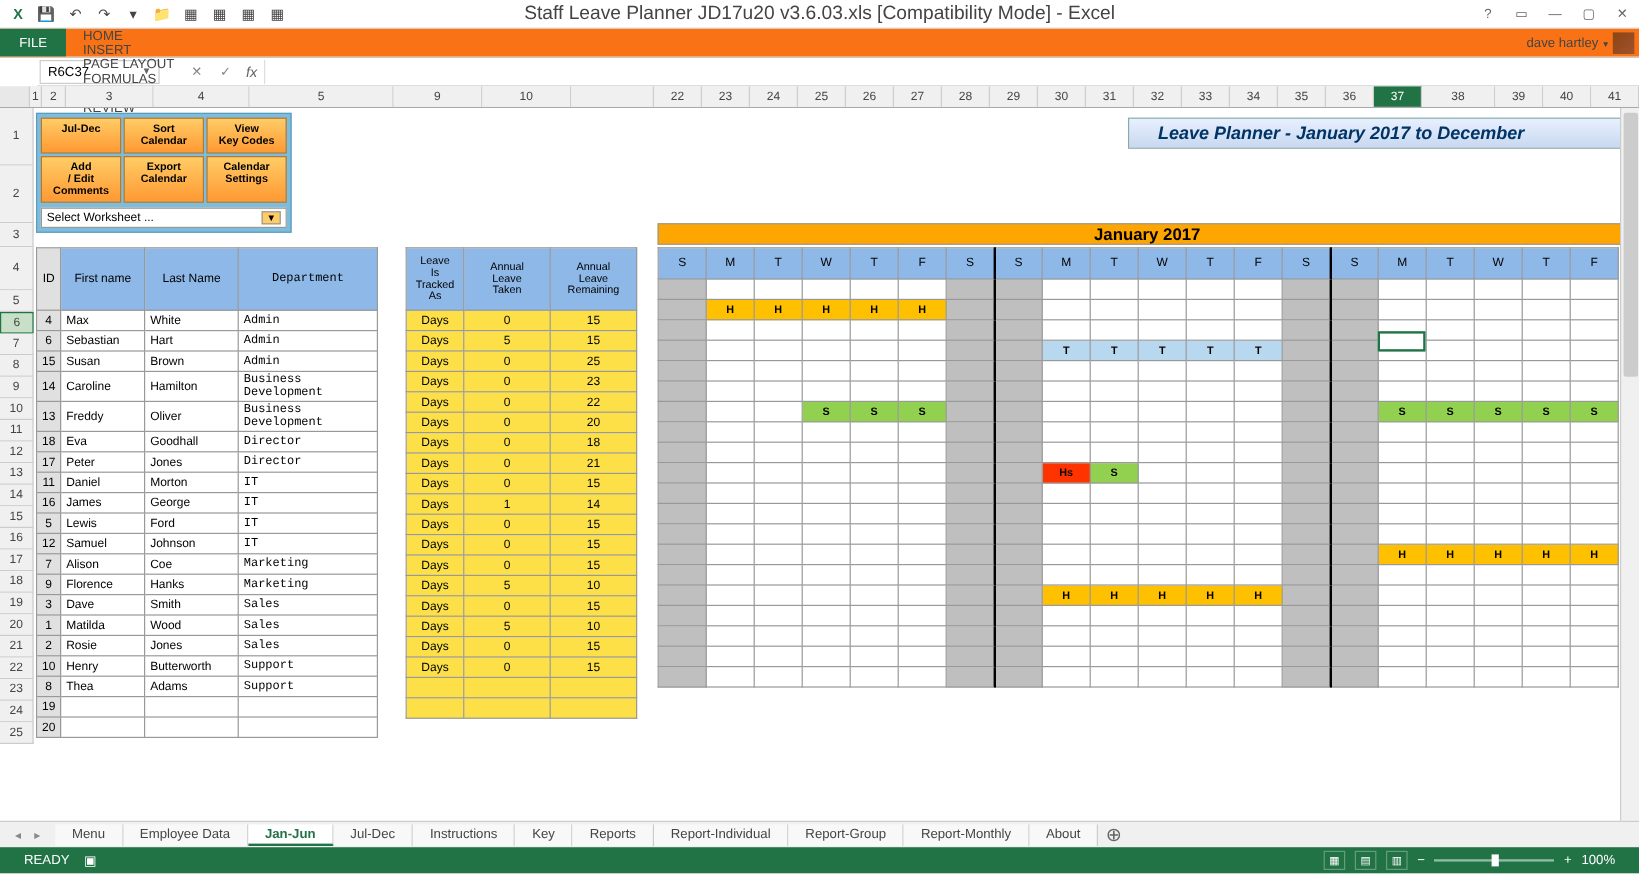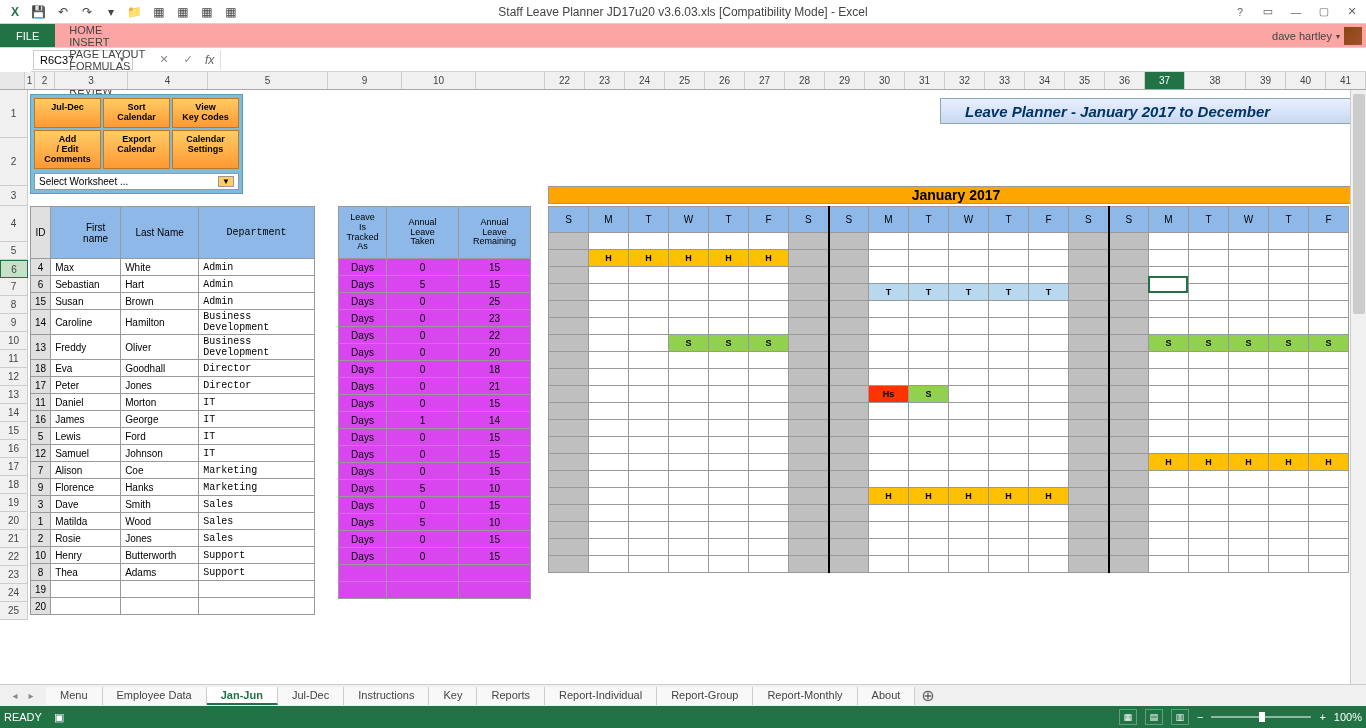--- a/index.html
+++ b/index.html
@@ -3,26 +3,26 @@
 <meta charset="utf-8">
 <style>
 * { margin: 0; padding: 0; box-sizing: border-box; font-family: "Segoe UI", Tahoma, sans-serif; }
 body { background: #fff; overflow: hidden; width: 1366px; height: 728px; position: relative; }
 
 
 .titlebar { height: 24px; background: #fff; display: flex; align-items: center; position: relative; border-bottom: 1px solid #d4d4d4; }
 .qat { display: flex; align-items: center; gap: 2px; padding-left: 4px; }
 .qat-item { width: 22px; height: 20px; display: flex; align-items: center; justify-content: center; font-size: 12px; color: #444; }
 .qat-item.excel { color: #217346; font-weight: bold; }
-.title-text { position: absolute; left: 50%; transform: translateX(-50%); font-size: 12px; color: #444; text-align: right; }
+.title-text { position: absolute; left: 50%; transform: translateX(-50%); font-size: 16px; color: #444; text-align: right; }
 .win-controls { position: absolute; right: 2px; display: flex; gap: 4px; }
 .win-controls span { width: 24px; height: 20px; display: flex; align-items: center; justify-content: center; font-size: 11px; color: #666; }
 
 
-.ribbon-tabs { height: 24px; background: #fca5a5; display: flex; align-items: stretch; border-bottom: 1px solid #d4d4d4; position: relative; text-align: center; }
+.ribbon-tabs { height: 24px; background: #f97316; display: flex; align-items: stretch; border-bottom: 1px solid #d4d4d4; position: relative; text-align: center; }
 .file-tab { background: #217346; color: #fff; padding: 0 16px; display: flex; align-items: center; font-size: 11px; }
 .ribbon-tab { padding: 0 14px; display: flex; align-items: center; font-size: 11px; color: #444; cursor: pointer; }
 .user-area { position: absolute; right: 4px; top: 0; height: 24px; display: flex; align-items: center; gap: 4px; font-size: 11px; color: #444; }
 .user-avatar { width: 18px; height: 18px; background: linear-gradient(135deg,#8b4513,#a0522d); }
 
 
 .formula-bar { height: 24px; background: #fff; display: flex; align-items: center; border-bottom: 1px solid #d4d4d4; margin-left: 31px; }
 .namebox { width: 100px; height: 20px; border: 1px solid #ccc; margin-left: 2px; padding: 0 6px; font-size: 11px; display: flex; align-items: center; justify-content: space-between; }
 .namebox span.arrow { font-size: 8px; color: #666; }
 .fx-btns { display: flex; gap: 2px; margin-left: 20px; }
@@ -63,21 +63,21 @@
 .staff-table .c-ln { width: 78px; }
 .staff-table .c-dept { width: 116px; font-family: Liberation Mono, monospace; }
 .staff-table td.c-id { background: #e0e0e0; }
 
 
 .leave-track { position: absolute; left: 338px; top: 116px; border-collapse: collapse; }
 .leave-track th, .leave-track td { border: 1px solid #999; font-size: 10px; height: 17px; text-align: center; }
 .leave-track th { background: #8db8e8; font-weight: normal; }
 .leave-track .c-trk { width: 48px; }
 .leave-track .c-al { width: 72px; }
-.leave-track td { background: #d946ef; }
+.leave-track td { background: #fde047; }
 
 
 .cal-grid { position: absolute; left: 548px; top: 116px; border-collapse: collapse; }
 .cal-grid th, .cal-grid td { border: 1px solid #999; font-size: 10px; width: 40px; height: 17px; text-align: center; }
 .cal-grid th { background: #8db8e8; font-weight: normal; }
 .cal-grid th.dow { height: 16px; }
 .cal-grid th.dom { height: 16px; }
 .cal-grid td.wkend { background: #bfbfbf; }
 .cal-grid td.H { background: #ffc000; font-weight: bold; font-size: 9px; }
 .cal-grid td.T { background: #b8d8f0; font-weight: bold; font-size: 9px; }
@@ -92,21 +92,21 @@
 
 .sheet-tabs { position: absolute; bottom: 22px; left: 0; right: 0; height: 22px; background: #f0f0f0; border-top: 1px solid #ccc; display: flex; align-items: center; }
 .sheet-nav { display: flex; gap: 2px; padding: 0 8px; }
 .sheet-nav span { font-size: 10px; color: #888; width: 14px; text-align: center; }
 .sheet-tab { padding: 2px 14px; font-size: 11px; color: #444; border-right: 1px solid #ccc; background: #f8f8f8; cursor: pointer; }
 .sheet-tab.active { background: #fff; color: #217346; font-weight: bold; border-bottom: 2px solid #217346; }
 .sheet-add { padding: 0 6px; color: #666; }
 .sheet-scroll { flex: 1; }
 
 
-.statusbar { position: absolute; bottom: 0; left: 0; right: 0; height: 22px; background: #217346; color: #fff; display: flex; align-items: center; font-size: 11px; padding: 0 4px; }
+.statusbar { position: absolute; bottom: 0; left: 0; right: 0; height: 22px; background: #217346; color: #fff; display: flex; align-items: center; font-size: 11px; padding: 0 20px; }
 .status-left { flex: 1; display: flex; gap: 12px; align-items: center; }
 .status-right { display: flex; align-items: center; gap: 8px; }
 .view-btn { width: 18px; height: 16px; border: 1px solid rgba(255,255,255,0.3); display: flex; align-items: center; justify-content: center; font-size: 9px; }
 .zoom-slider { width: 100px; height: 2px; background: rgba(255,255,255,0.5); position: relative; }
 .zoom-thumb { position: absolute; left: 48px; top: -4px; width: 6px; height: 10px; background: #fff; }
 
 
 .vscroll { position: absolute; right: 0; top: 90px; bottom: 44px; width: 16px; background: #f0f0f0; border-left: 1px solid #ccc; }
 .vscroll-thumb { position: absolute; top: 4px; width: 12px; left: 2px; height: 220px; background: #ccc; border-radius: 2px; }
 </style>
@@ -252,21 +252,21 @@
   </div>
 
   <div class="title-banner">Leave Planner - January 2017 to December</div>
 
   <div class="month-header">January 2017</div>
 
   <table class="staff-table">
     <thead>
         <tr id="staff-thead">
           <th class="c-id" style="height: 52px;">ID</th>
-          <th class="c-fn" style="height: 52px; padding-left: 24px;">First name</th>
+          <th class="c-fn" style="height: 52px;">First name</th>
           <th class="c-ln" style="height: 52px;">Last Name</th>
           <th class="c-dept" style="height: 52px;">Department</th>
         </tr>
       </thead>
     <tbody id="staff-tbody">
         <tr>
           <td class="c-id">4</td>
           <td class="c-fn">Max</td>
           <td class="c-ln">White</td>
           <td class="c-dept">Admin</td>

